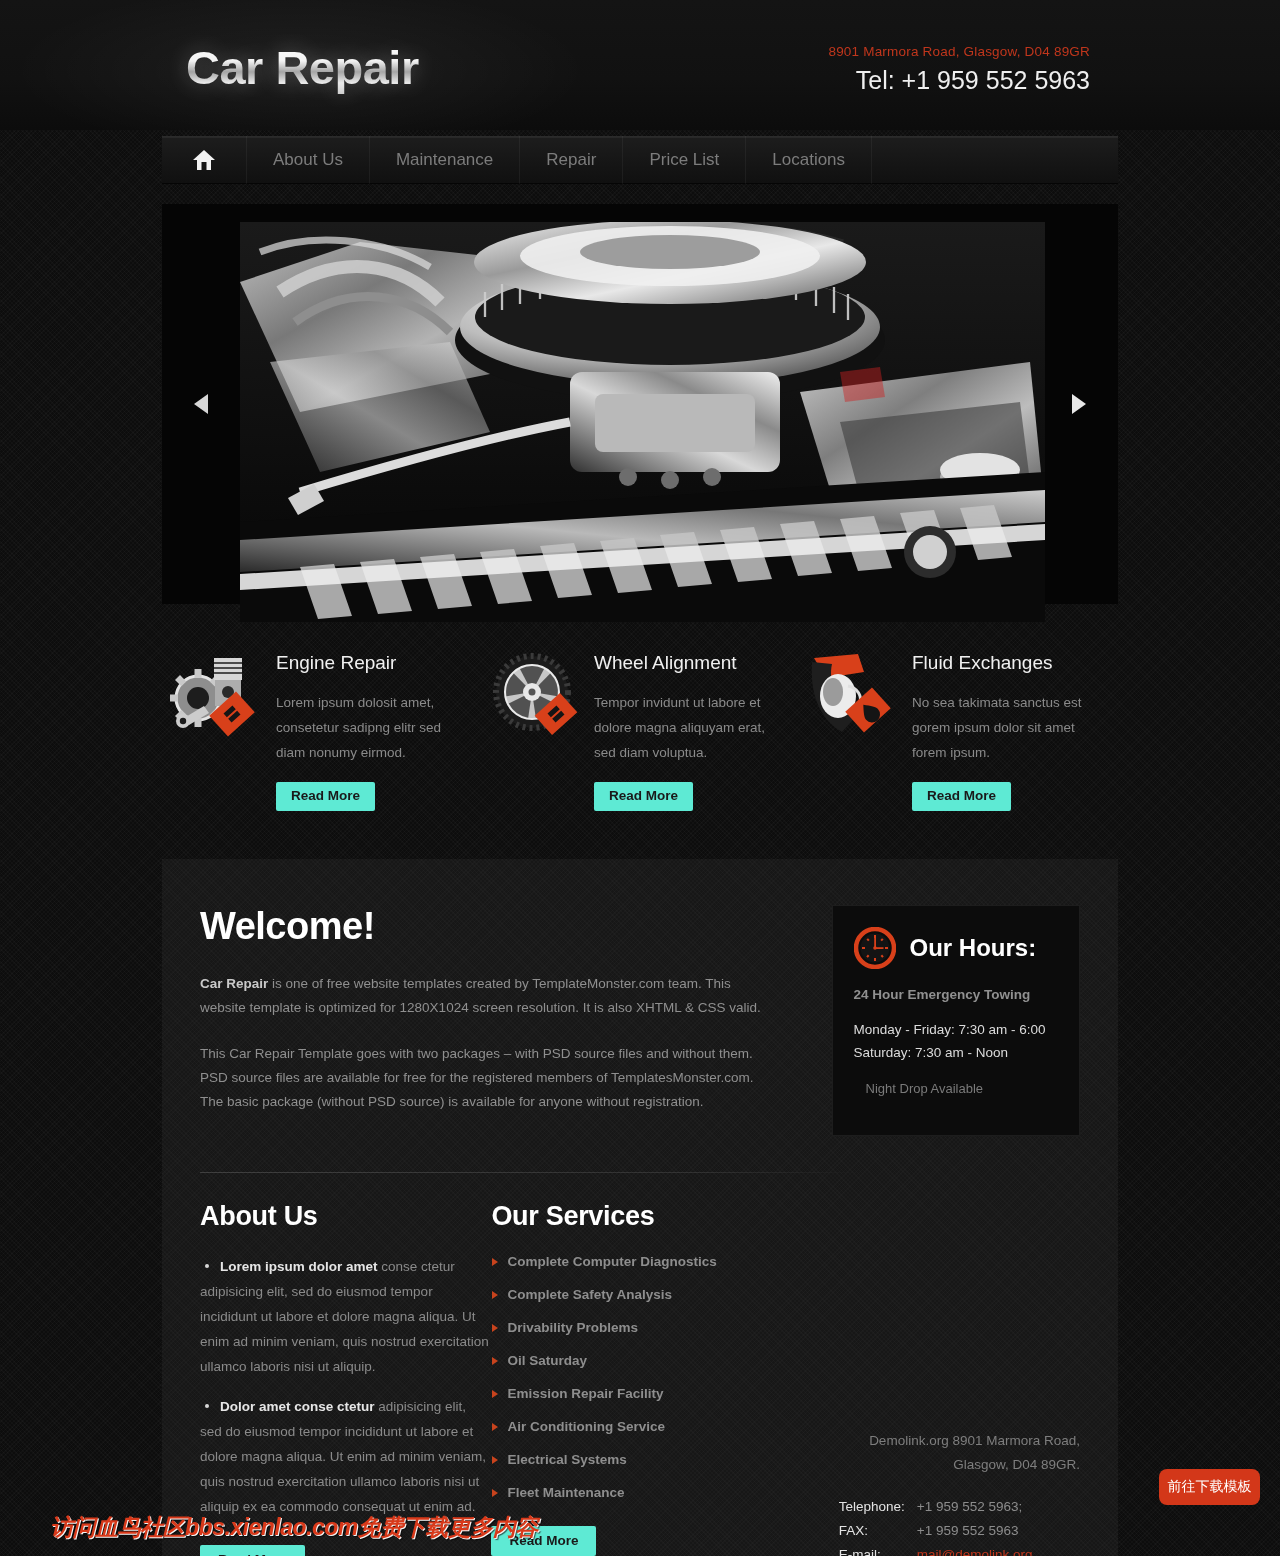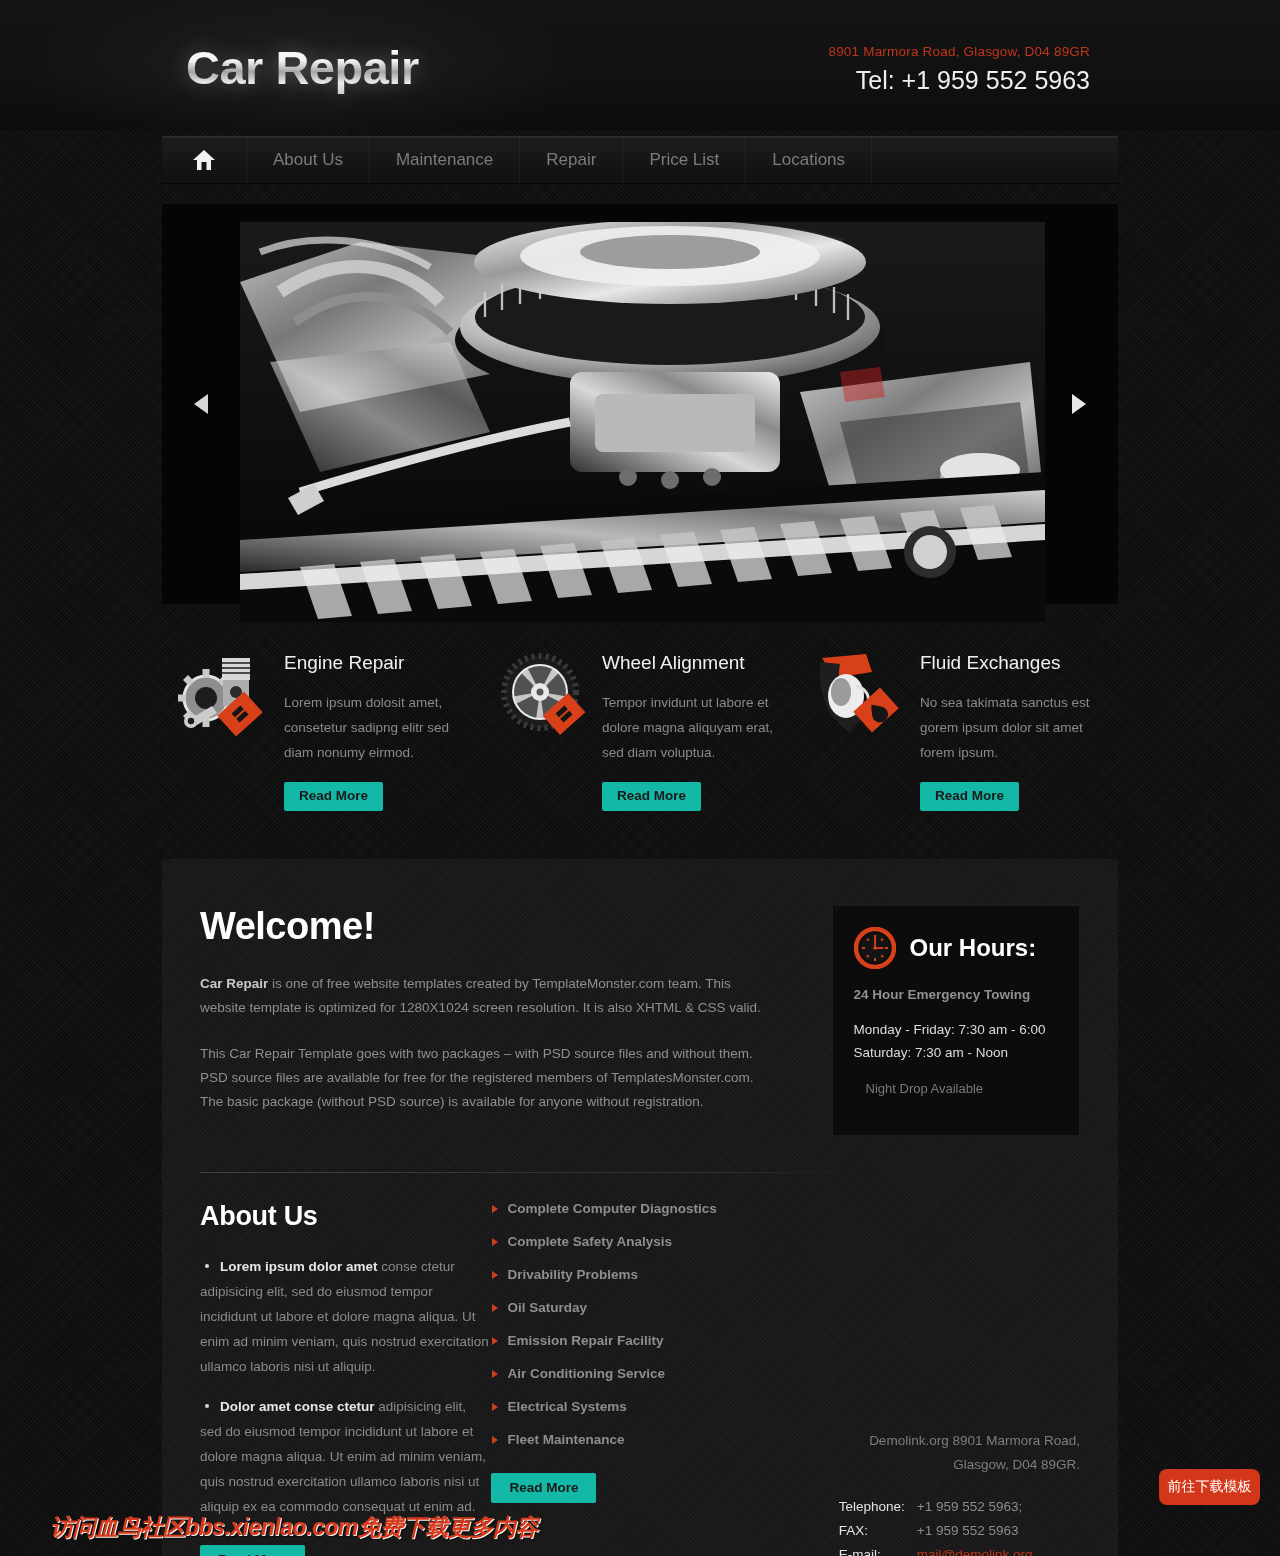--- a/index.html
+++ b/index.html
@@ -139,21 +139,21 @@
     width: 0; height: 0;
     border-top: 10px solid transparent;
     border-bottom: 10px solid transparent;
   }
   .arrow-prev::after { left: 2px; border-right: 14px solid #d7d7d7; }
   .arrow-next::after { right: 2px; border-left: 14px solid #e8e8e8; }
 
   
   .services {
     position: relative;
-    left: 178px;
+    left: 170px;
     width: 956px;
     margin-top: 42px;
     display: flex;
   }
   .svc {
     width: 318px;
     display: flex;
     align-items: flex-start;
   }
   .svc-icon {
@@ -172,21 +172,21 @@
   }
   .svc-text {
     font-size: 13.5px;
     line-height: 25px;
     color: #8a8a8a;
     max-width: 192px;
   }
   .btn-red {
     display: inline-block;
     margin-top: 17px;
-    background: #14b8a6;
+    background: #5eead4;
     color: #1a1a1a;
     font-size: 13.5px;
     font-weight: bold;
     padding: 7px 15px 8px;
     border: 0;
     border-radius: 2px;
     line-height: 1;
     cursor: pointer;
     font-family: "Liberation Sans", sans-serif;
   }
@@ -632,20 +632,21 @@
         </div>
         <div class="about-item">
           <p><span class="bullet"></span><b>Dolor amet conse ctetur</b><span> adipisicing elit, sed do eiusmod tempor incididunt ut labore et dolore magna aliqua. Ut enim ad minim veniam, quis nostrud exercitation ullamco laboris nisi ut aliquip ex ea commodo consequat ut enim ad.</span></p>
         </div>
         <div class="bottom-btns">
           <button class="btn-red">Read More</button>
         </div>
       </div>
 
       <div class="services-col">
+        <div class="h-mid">Our Services</div>
         <ul class="svc-list">
           <li>Complete Computer Diagnostics</li>
           <li>Complete Safety Analysis</li>
           <li>Drivability Problems</li>
           <li>Oil Saturday</li>
           <li>Emission Repair Facility</li>
           <li>Air Conditioning Service</li>
           <li>Electrical Systems</li>
           <li>Fleet Maintenance</li>
         </ul>

